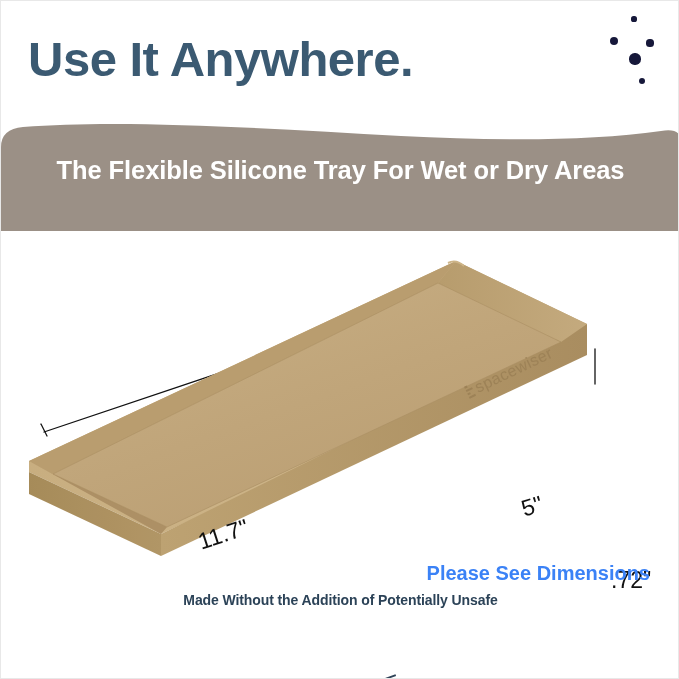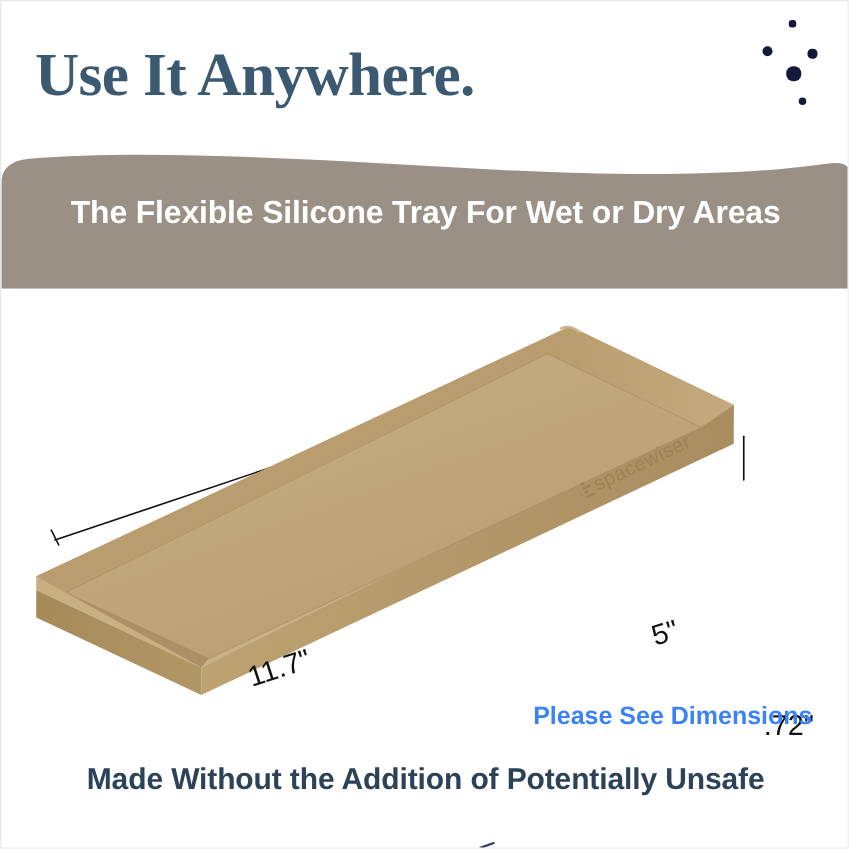--- a/index.html
+++ b/index.html
@@ -22,21 +22,20 @@
   .headline {
     position: absolute;
     left: 27px;
     top: 34px;
     font-size: 49px;
     font-weight: bold;
     letter-spacing: -0.5px;
     color: #3b5a72;
     white-space: nowrap;
     line-height: 1;
-    font-family: Liberation Serif, serif;
   }
 
   
   .dots {
     position: absolute;
     right: 4px;
     top: 0px;
     width: 70px;
     height: 70px;
   }
@@ -134,22 +133,22 @@
   }
   .footer-note {
     font-size: 20px;
     font-weight: bold;
     color: #3b82f6;
     padding-right: 30px;
     text-align: right;
     line-height: 1.25;
   }
   .footer-main {
-    margin-top: 23px;
-    font-size: 24px;
+    margin-top: 6px;
+    font-size: 14px;
     font-weight: bold;
     color: #2b4257;
     line-height: 1.28;
     letter-spacing: -0.1px;
   }
 </style>
 </head>
 <body>
 
 <div id="page">

